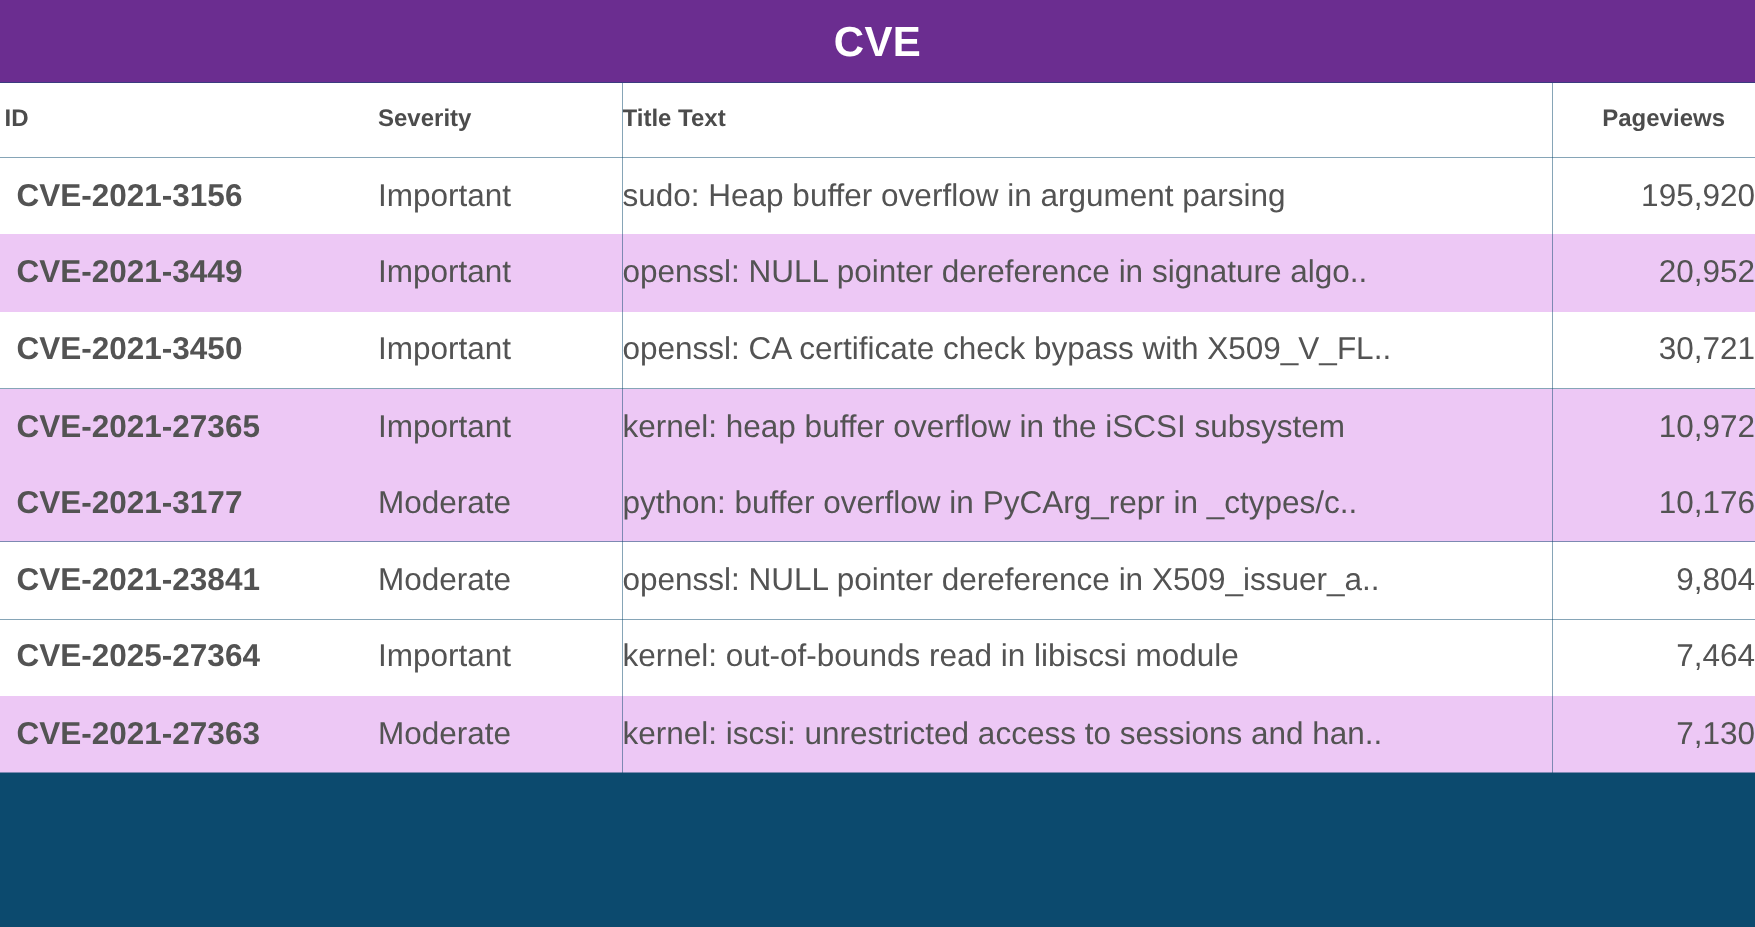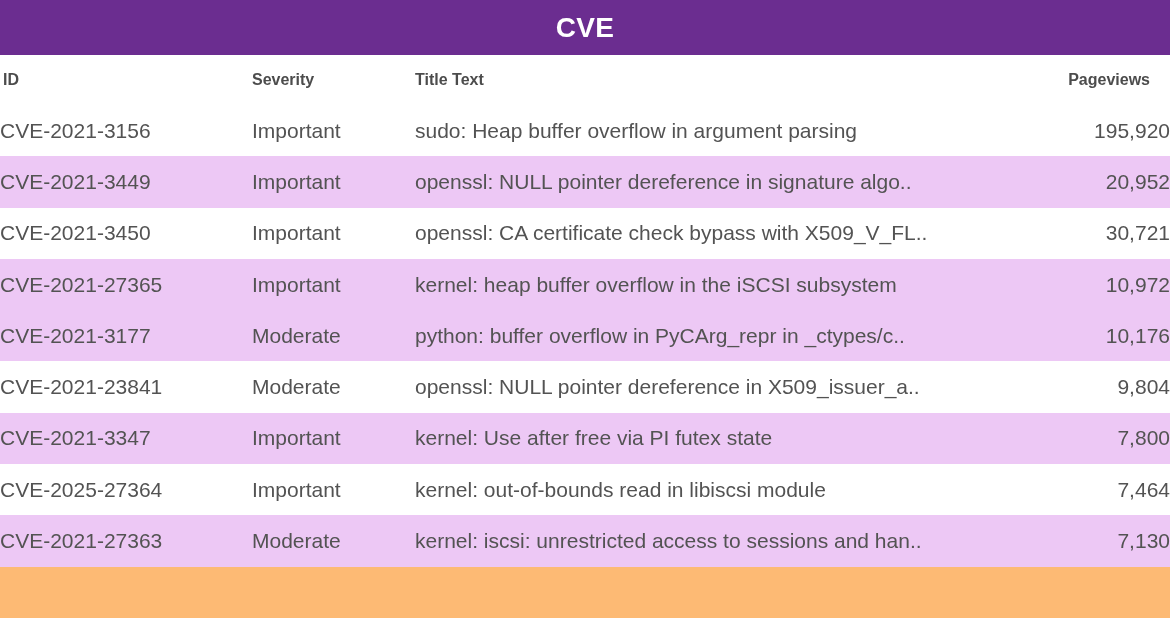--- a/index.html
+++ b/index.html
@@ -12,21 +12,21 @@
     width: 1170px;
     height: 618px;
     overflow: hidden;
     font-family: "Liberation Sans", sans-serif;
     -webkit-font-smoothing: antialiased;
   }
 
   .cve-widget {
     width: 1170px;
     height: 618px;
-    background: #fdba74;
+    background: #0c4a6e;
     display: flex;
     flex-direction: column;
     position: relative;
   }
 
   
   .title-band {
     height: 55px;
     min-height: 55px;
     background: #6b2d90;
@@ -83,21 +83,21 @@
     height: 51.3px;
   }
   tbody tr.row-odd  { background: #ffffff; }
   tbody tr.row-even { background: #edc8f5; }
 
   tbody td {
     color: #535353;
     font-size: 21px;
     font-weight: normal;
   }
-  tbody td.col-id        { padding-left: 0; }
+  tbody td.col-id        { padding-left: 11px; font-weight: bold; }
   tbody td.col-severity  { padding-left: 0; }
   tbody td.col-title     { padding-left: 0; }
   tbody td.col-pageviews { text-align: right; padding-right: 0; }
 </style>
 </head>
 <body>
 
 <div class="cve-widget">
 
   <div class="title-band">
@@ -149,26 +149,20 @@
           <td class="col-severity">Moderate</td>
           <td class="col-title">python: buffer overflow in PyCArg_repr in _ctypes/c..</td>
           <td class="col-pageviews">10,176</td>
         </tr>
         <tr class="row-odd">
           <td class="col-id">CVE-2021-23841</td>
           <td class="col-severity">Moderate</td>
           <td class="col-title">openssl: NULL pointer dereference in X509_issuer_a..</td>
           <td class="col-pageviews">9,804</td>
         </tr>
-        <tr class="row-even">
-          <td class="col-id">CVE-2021-3347</td>
-          <td class="col-severity">Important</td>
-          <td class="col-title">kernel: Use after free via PI futex state</td>
-          <td class="col-pageviews">7,800</td>
-        </tr>
         <tr class="row-odd">
           <td class="col-id">CVE-2025-27364</td>
           <td class="col-severity">Important</td>
           <td class="col-title">kernel: out-of-bounds read in libiscsi module</td>
           <td class="col-pageviews">7,464</td>
         </tr>
         <tr class="row-even">
           <td class="col-id">CVE-2021-27363</td>
           <td class="col-severity">Moderate</td>
           <td class="col-title">kernel: iscsi: unrestricted access to sessions and han..</td>

